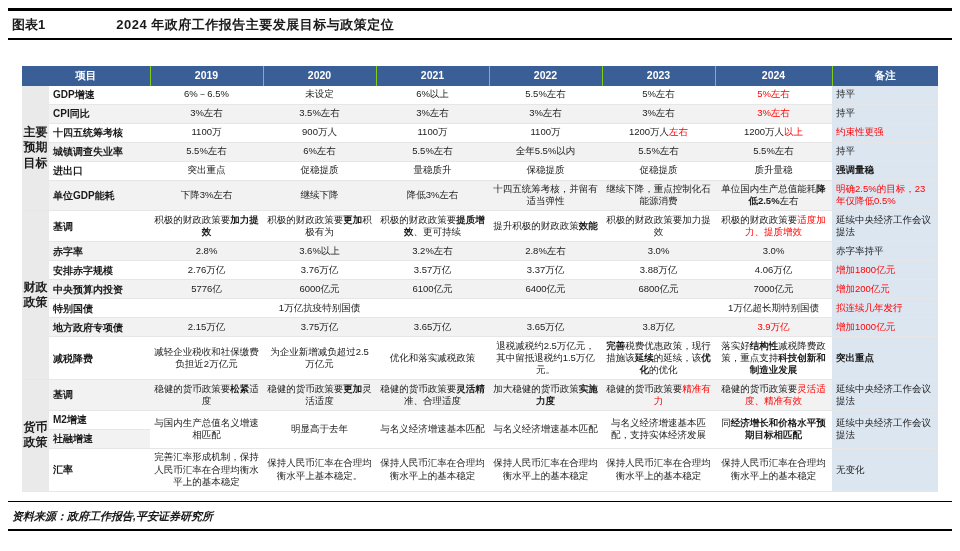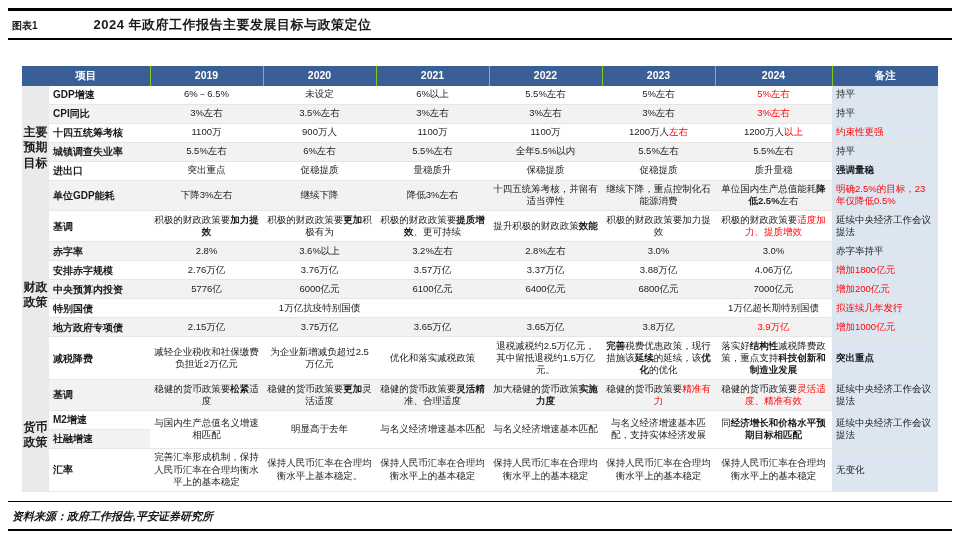--- a/index.html
+++ b/index.html
@@ -1,21 +1,21 @@
 <!DOCTYPE html>
 <html style="--header-bg: #3A5F96; --note-bg: #DCE6F1; --group-bg: #EAEAEA; --stripe: #F2F2F2; --red: #FF0000;"><head>
 <meta charset="utf-8">
 <style>
   html,body{margin:0;padding:0;background:#fff;width:960px;height:551px;overflow:hidden;
     font-family:"Liberation Sans","DejaVu Sans",sans-serif;color:#1a1a1a;}
   .page{width:944px;margin:0 auto;padding-top:8px;}
   .titlebar{border-top:3px solid #000;border-bottom:2px solid #000;padding:5px 4px 4px 4px;
     display:flex;align-items:baseline;}
-  .title-tag{font-weight:bold;font-size:10px;}
-  .title-text{font-weight:bold;font-size:13px;margin-left:56px;letter-spacing:.5px;}
+  .title-tag{font-weight:bold;font-size:13px;}
+  .title-text{font-weight:bold;font-size:13px;margin-left:71px;letter-spacing:.5px;}
   .tablewrap{margin-top:26px;}
   table{border-collapse:collapse;table-layout:fixed;width:816px;margin:8px auto;font-size:9.5px;line-height:1.3;}
   th{background:var(--header-bg,#3A5F96);color:#fff;font-weight:bold;font-size:10.5px;
     padding:3px 2px;border-left:1px solid #84cc16;}
   th:first-child{border-left:none;}
   td{padding:2.5px 4px;vertical-align:middle;border-bottom:1px solid #e6e6e6;}
   tr.alt td{background:var(--stripe,#F2F2F2);}
   td.group{background:var(--group-bg,#EAEAEA) !important;font-weight:bold;text-align:center;
     white-space:pre-line;font-size:12px;padding:2px 1px;}
   td.rowlabel{font-weight:bold;font-size:10px;padding-left:4px;}

